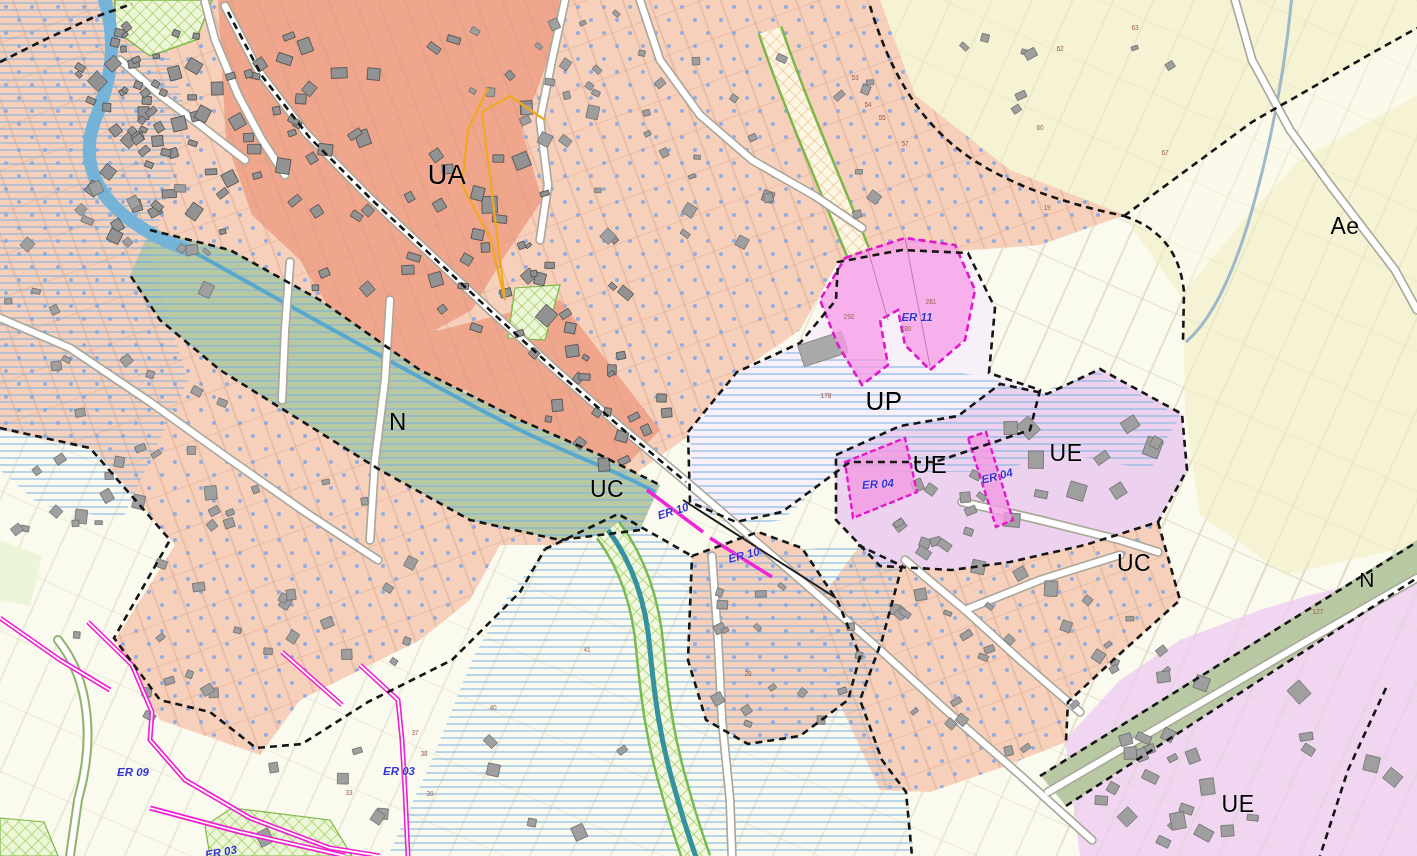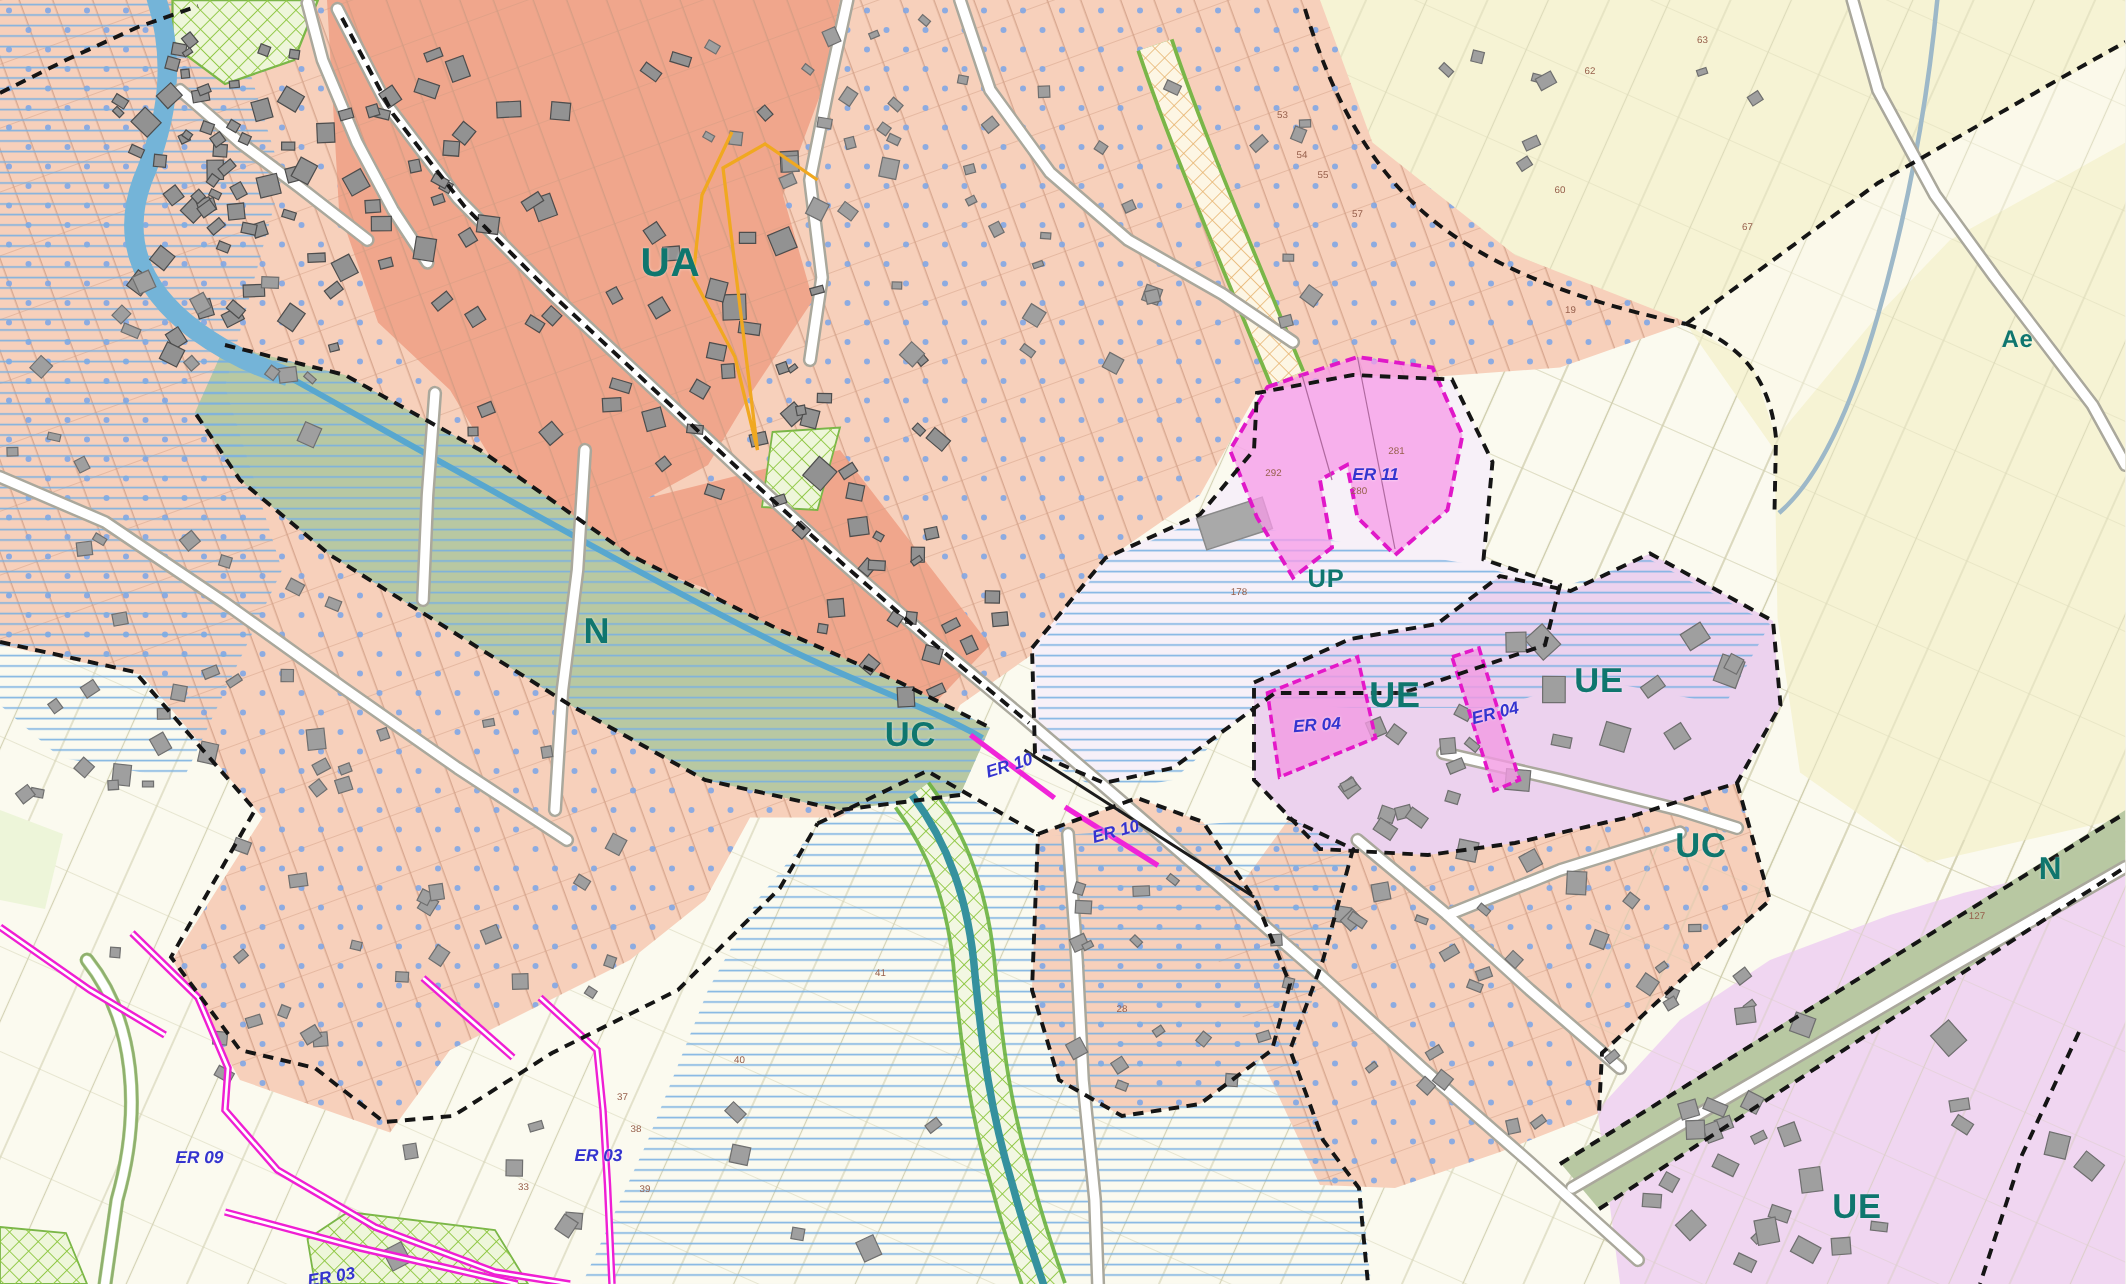--- a/index.html
+++ b/index.html
@@ -1,20 +1,20 @@
 <!DOCTYPE html>
 <html><head>
 <meta charset="utf-8">
 <style>
   html,body{margin:0;padding:0;background:#e8e8e8;}
   .viewport{position:relative;width:1417px;height:856px;overflow:hidden;background:#fbfaef;
     font-family:"Liberation Sans",sans-serif;}
   .viewport svg{position:absolute;left:0;top:0;}
   #labels-layer{position:absolute;left:0;top:0;width:100%;height:100%;pointer-events:none;}
-  .zone-label{position:absolute;transform:translate(-50%,-55%);font-weight:700;color:#0f766e;
+  .zone-label{position:absolute;transform:translate(-50%,-55%);font-weight:400;color:#000000;
     white-space:nowrap;letter-spacing:.5px;text-shadow:0 0 2px rgba(255,255,255,.55);}
   .er-label{position:absolute;transform-origin:center;font-weight:700;font-style:italic;
     font-size:11.5px;color:#3434cf;white-space:nowrap;text-shadow:0 0 2px rgba(255,255,255,.7);}
   .pnum{position:absolute;transform:translate(-50%,-50%);font-size:6.5px;color:#97604c;
     white-space:nowrap;}
 </style>
 </head>
 <body>
 
 <div class="viewport">
@@ -589,25 +589,25 @@
     <path d="M640,530 560,540 470,520 380,470 300,420 220,370 160,320 130,275"></path>
     <path d="M0,62 L44,40 92,18 132,4"></path>
     <path d="M1386,688 L1348,770 1320,856"></path>
   </g>
 </svg>
 
 <div id="labels-layer">
       <div class="zone-label" style="left: 447px; top: 177px; font-size: 27px;">UA</div>
       <div class="zone-label" style="left: 398px; top: 423px; font-size: 24px;">N</div>
       <div class="zone-label" style="left: 607px; top: 491px; font-size: 23px;">UC</div>
-      <div class="zone-label" style="left: 884px; top: 387px; font-size: 17px;">UP</div>
+      <div class="zone-label" style="left: 884px; top: 403px; font-size: 26px;">UP</div>
       <div class="zone-label" style="left: 930px; top: 466px; font-size: 24px;">UE</div>
       <div class="zone-label" style="left: 1066px; top: 455px; font-size: 23px;">UE</div>
       <div class="zone-label" style="left: 1134px; top: 565px; font-size: 23px;">UC</div>
-      <div class="zone-label" style="left: 1345px; top: 228px; font-size: 16px;">Ae</div>
+      <div class="zone-label" style="left: 1345px; top: 228px; font-size: 23px;">Ae</div>
       <div class="zone-label" style="left: 1367px; top: 581px; font-size: 21px;">N</div>
       <div class="zone-label" style="left: 1238px; top: 806px; font-size: 23px;">UE</div>
       <div class="er-label" style="left: 897px; top: 317px; transform: translate(-50%, -50%) rotate(0deg); margin-left: 20px;">ER 11</div>
       <div class="er-label" style="left: 878px; top: 484px; transform: translate(-50%, -50%) rotate(-4deg);">ER 04</div>
       <div class="er-label" style="left: 997px; top: 476px; transform: translate(-50%, -50%) rotate(-14deg);">ER 04</div>
       <div class="er-label" style="left: 673px; top: 511px; transform: translate(-50%, -50%) rotate(-17deg);">ER 10</div>
       <div class="er-label" style="left: 744px; top: 555px; transform: translate(-50%, -50%) rotate(-15deg);">ER 10</div>
       <div class="er-label" style="left: 133px; top: 772px; transform: translate(-50%, -50%) rotate(0deg); text-align: center;">ER 09</div>
       <div class="er-label" style="left: 399px; top: 771px; transform: translate(-50%, -50%) rotate(0deg);">ER 03</div>
       <div class="er-label" style="left: 221px; top: 852px; transform: translate(-50%, -50%) rotate(-10deg);">ER 03</div>

